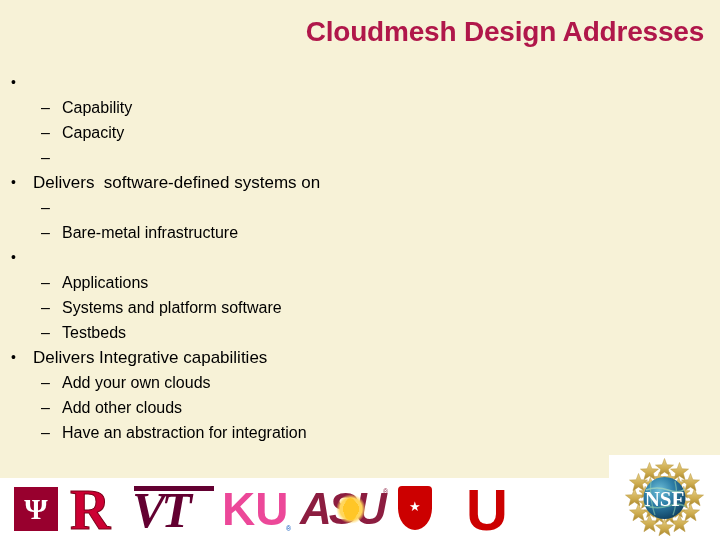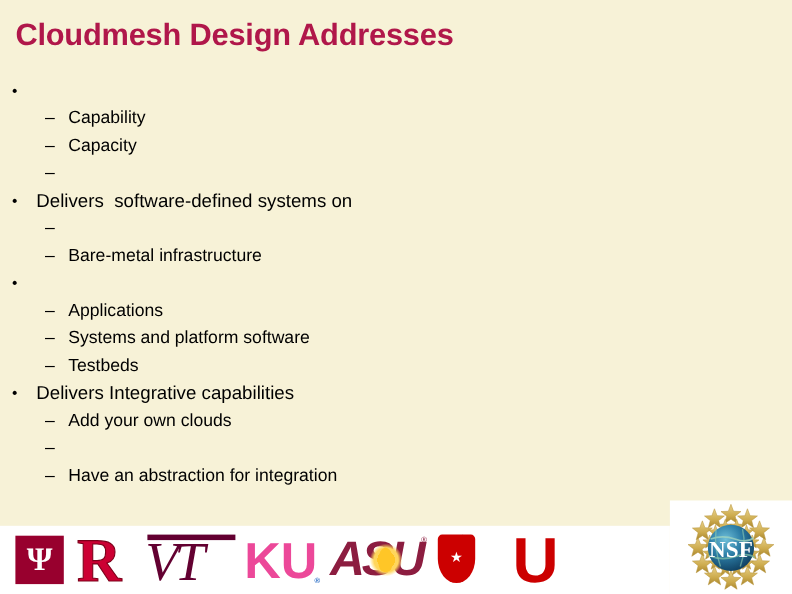--- a/index.html
+++ b/index.html
@@ -27,20 +27,21 @@
     position: absolute;
     left: 14px;
     top: 15px;
     width: 690px;
     font-size: 28px;
     font-weight: bold;
     color: #b0174a;
     letter-spacing: -0.2px;
     line-height: 34px;
     white-space: nowrap;
+    text-align: right;
   }
 
   
   #body {
     position: absolute;
     left: 0;
     top: 70px;
     width: 700px;
   }
   .line {
@@ -129,21 +130,21 @@
     line-height: 56px;
     -webkit-text-stroke: 1px #7a0019;
   }
 
   
   #logo-vt { left: 132px; width: 86px; }
   #logo-vt .vt {
     position: absolute;
     left: 0; top: 6px;
     font-size: 50px;
-    font-weight: normal;
+    font-weight: bold;
     font-style: italic;
     font-family: "Liberation Serif", serif;
     color: #630031;
     line-height: 52px;
     letter-spacing: -4px;
   }
   #logo-vt .vt-bar {
     position: absolute;
     left: 2px; top: 8px;
     width: 80px; height: 5px;
@@ -268,21 +269,21 @@
       <div class="line lvl2"><span class="marker">–</span></div>
       <div class="line lvl1"><span class="marker">•</span><span>Delivers  software-defined systems on</span></div>
       <div class="line lvl2"><span class="marker">–</span></div>
       <div class="line lvl2"><span class="marker">–</span><span>Bare-metal infrastructure</span></div>
       <div class="line lvl1"><span class="marker">•</span></div>
       <div class="line lvl2"><span class="marker">–</span><span>Applications</span></div>
       <div class="line lvl2"><span class="marker">–</span><span>Systems and platform software</span></div>
       <div class="line lvl2"><span class="marker">–</span><span>Testbeds</span></div>
       <div class="line lvl1"><span class="marker">•</span><span>Delivers Integrative capabilities</span></div>
       <div class="line lvl2"><span class="marker">–</span><span>Add your own clouds</span></div>
-      <div class="line lvl2"><span class="marker">–</span></div>
+      <div class="line lvl2"><span class="marker">–</span><span>Add other clouds</span></div>
       <div class="line lvl2"><span class="marker">–</span><span>Have an abstraction for integration</span></div>
     </div>
 
   <div id="logo-band">
 
     <div class="logo" id="logo-iu">
       <div class="iu-sq"></div>
       <div class="iu-text">Ψ</div>
     </div>
 

